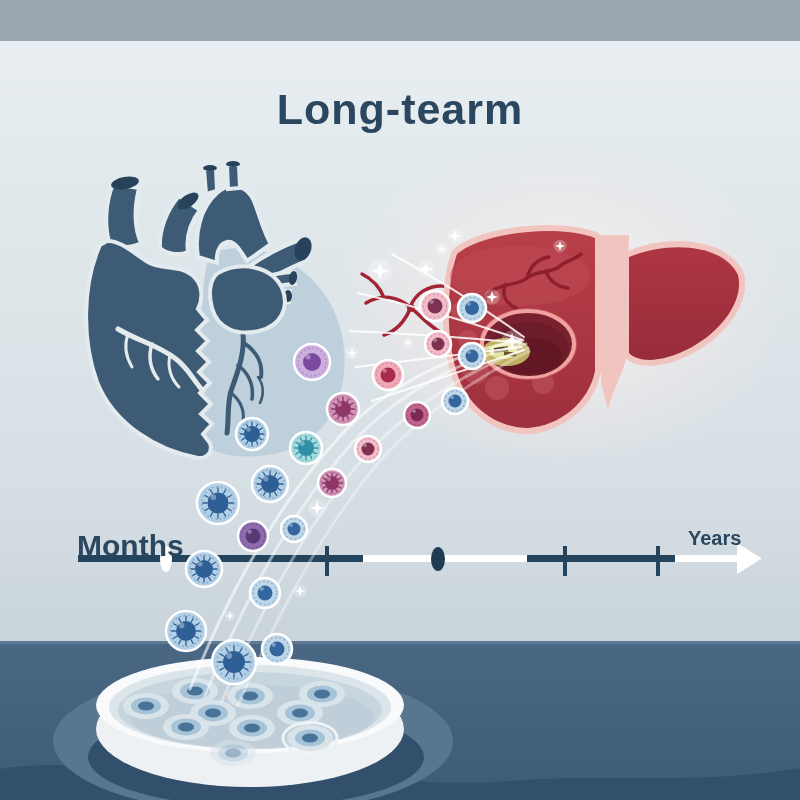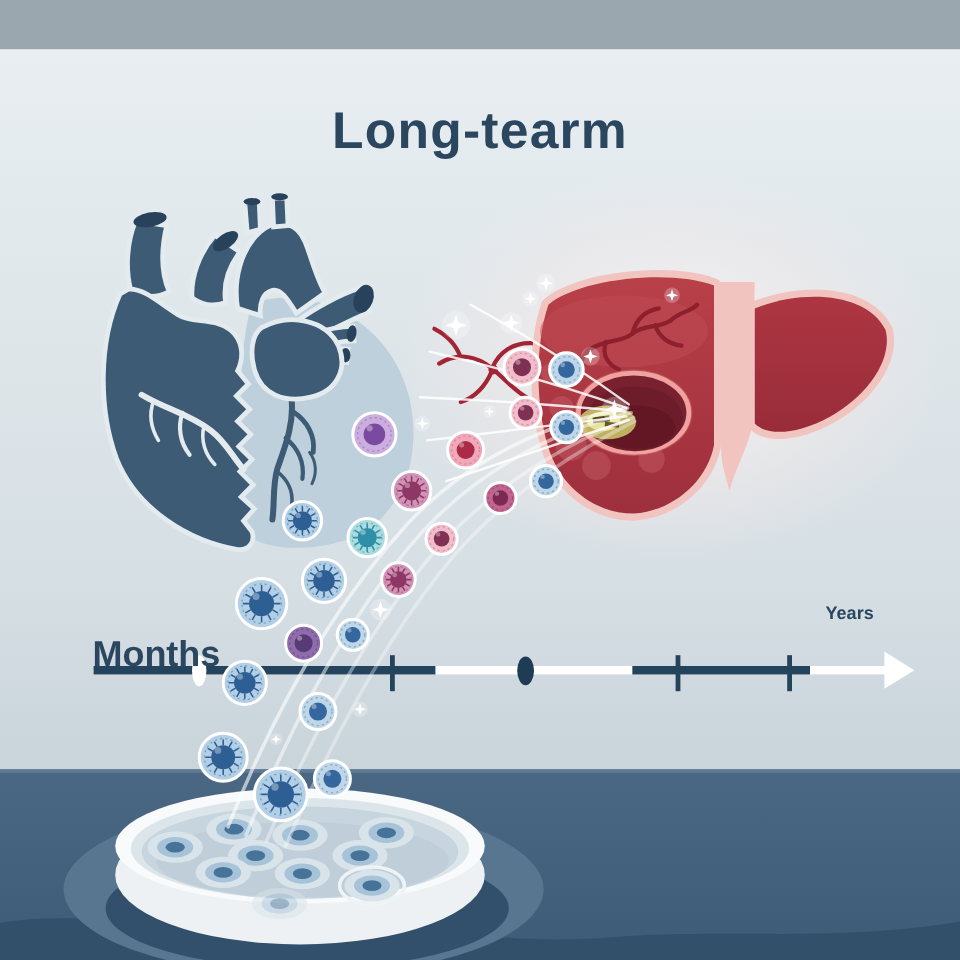--- a/index.html
+++ b/index.html
@@ -23,21 +23,21 @@
   .dark-artery{stroke:var(--heart-dark);fill:none;stroke-linecap:round;}
   .pink-base{fill:var(--liver-outline);stroke:var(--liver-outline);stroke-width:12;stroke-linejoin:round;}
   .vein{stroke:var(--vein);fill:none;stroke-width:3.5;stroke-linecap:round;}
   .capillary{stroke:var(--capillary);fill:none;stroke-width:3.5;stroke-linecap:round;}
   .tl-dark{fill:var(--tl);}
   .arc{stroke:#ffffff;fill:none;stroke-linecap:round;}
   .ray{stroke:#ffffff;fill:none;stroke-width:2;stroke-linecap:round;opacity:.85;}
   .label{position:absolute;color:var(--text);font-weight:700;}
   .title{top:44px;left:0;width:100%;text-align:center;font-size:43px;letter-spacing:1px;}
   .months{top:488px;left:77px;font-size:30px;}
-  .years{top:462px;left:688px;font-size:15px;}
+  .years{top:486px;left:688px;font-size:20px;}
 </style>
 </head>
 <body>
 
 <div class="stage" id="stage" style="--text: #2b4760; --tl: #24435c; --bg-top: #e8eef1; --bg-mid: #d6dfe4; --bg-low: #c9d4db; --wave: #33506a; --heart-dark: #3d5b74; --heart-light: #bdd0dc; --heart-opening: #27425a; --gap: #e4ebef; --liver-outline: #f2c4c0; --vein: #8d202c; --capillary: #a32535;">
 
   <svg width="800" height="800" viewBox="0 0 800 800">
     <defs>
       <radialGradient id="liverGlow" cx="50%" cy="50%" r="50%">
         <stop offset="0%" stop-color="#ffffff" stop-opacity="0.75"></stop>

